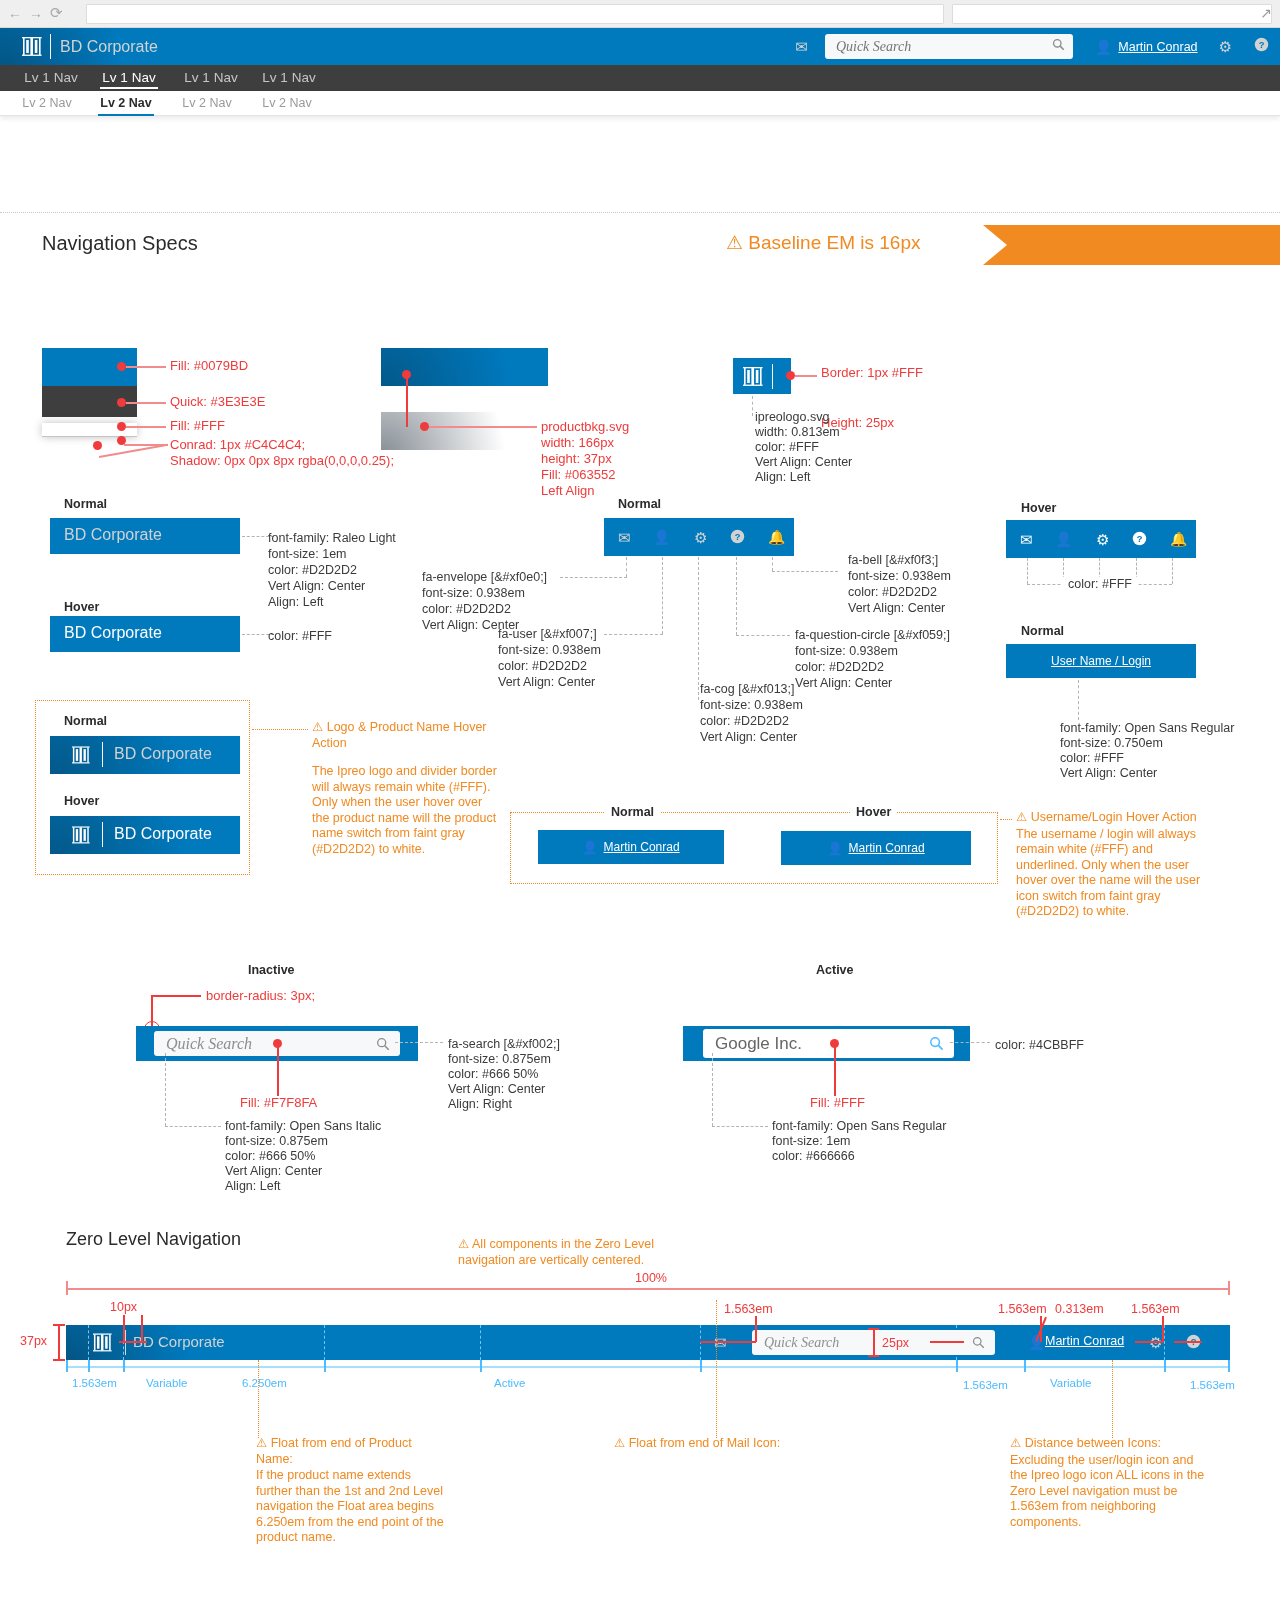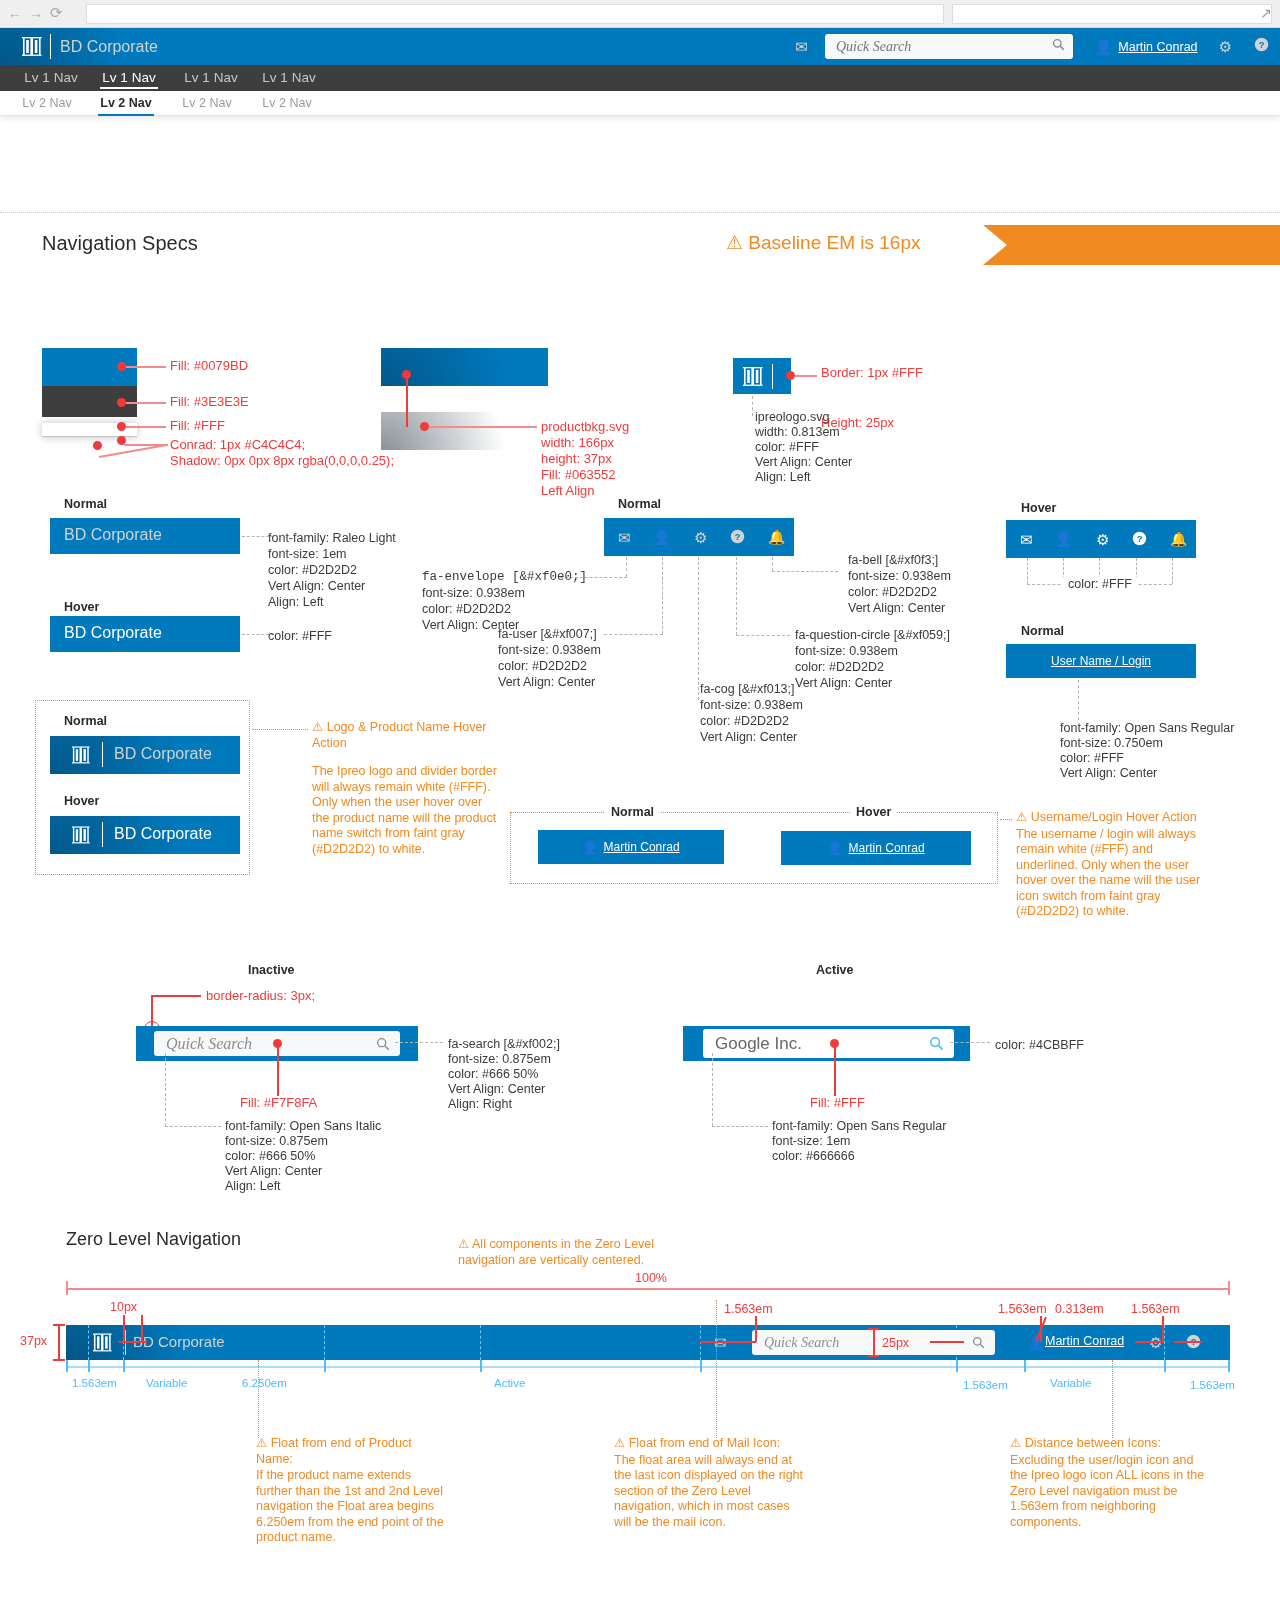--- a/index.html
+++ b/index.html
@@ -280,21 +280,21 @@
 <div class="bar" style="left:42px; top:348px; width:95px; height:38px;"></div>
 <div class="bar-dark" style="left:42px; top:386px; width:95px; height:31px;"></div>
 <div class="bar-white" style="left:42px; top:423px; width:95px; height:14px;"></div>
 
 <div class="dot-red" style="left:117px; top:362px;"></div>
 <div class="lead-redL" style="left:126px; top:366px; width:40px; height:1.5px;"></div>
 <div class="spec-red" style="left:170px; top:358px;">Fill: #0079BD</div>
 
 <div class="dot-red" style="left:117px; top:398px;"></div>
 <div class="lead-redL" style="left:126px; top:402px; width:40px; height:1.5px;"></div>
-<div class="spec-red" style="left:170px; top:394px;">Fill: #3E3E3E</div>
+<div class="spec-red" style="left:170px; top:394px;">Quick: #3E3E3E</div>
 
 <div class="dot-red" style="left:117px; top:422px;"></div>
 <div class="lead-redL" style="left:126px; top:426px; width:40px; height:1.5px;"></div>
 <div class="spec-red" style="left:170px; top:418px;">Fill: #FFF</div>
 
 <div class="dot-red" style="left:117px; top:436px;"></div>
 <div class="lead-redL" style="left:124px; top:444px; width:44px; height:1.5px;"></div>
 <div class="spec-red" style="left:170px; top:437px;">Conrad: 1px #C4C4C4;</div>
 
 <div class="dot-red" style="left:93px; top:441px;"></div>
@@ -412,21 +412,21 @@
     <span><svg width="15" height="15" viewBox="0 0 16 16">
           <circle cx="8" cy="8" r="7.2" fill="#d2d2d2"></circle>
           <text x="8" y="11.6" font-size="10" font-weight="bold" text-anchor="middle" fill="#0079bd" font-family="Liberation Sans">?</text>
         </svg></span>
     <span style="color:#d2d2d2;font-size:14px;">🔔</span>
   </div>
 </div>
 
 <div class="lead-dash-v" style="left:626px; top:557px; height:20px;"></div>
 <div class="lead-dash-h" style="left:560px; top:577px; width:67px;"></div>
-<div class="spec-gray" style="left:422px; top:570px;font-family:Liberation Mono, monospace;">fa-envelope [&amp;#xf0e0;]</div>
+<div class="spec-gray" style="left:422px; top:570px;">fa-envelope [&amp;#xf0e0;]</div>
 <div class="spec-gray" style="left:422px; top:586px;">font-size: 0.938em</div>
 <div class="spec-gray" style="left:422px; top:602px;">color: #D2D2D2</div>
 <div class="spec-gray" style="left:422px; top:618px;">Vert Align: Center</div>
 
 <div class="lead-dash-v" style="left:662px; top:557px; height:77px;"></div>
 <div class="lead-dash-h" style="left:604px; top:634px; width:59px;"></div>
 <div class="spec-gray" style="left:498px; top:627px;">fa-user [&amp;#xf007;]</div>
 <div class="spec-gray" style="left:498px; top:643px;">font-size: 0.938em</div>
 <div class="spec-gray" style="left:498px; top:659px;">color: #D2D2D2</div>
 <div class="spec-gray" style="left:498px; top:675px;">Vert Align: Center</div>
@@ -674,20 +674,19 @@
 
 <div class="spec-orange" style="left:256px; top:1436px; width:190px;">
   <span class="warn-tri">⚠</span>
   <span>Float from end of Product Name:</span>
   <div style="margin-top:1px;">If the product name extends further than the 1st and 2nd Level navigation the Float area begins 6.250em from the end point of the product name.</div>
 </div>
 
 <div class="spec-orange" style="left:614px; top:1436px; width:190px;">
   <span class="warn-tri">⚠</span>
   <span>Float from end of Mail Icon:</span>
-  <div style="margin-top:1px;">The float area will always end at the last icon displayed on the right section of the Zero Level navigation, which in most cases will be the mail icon.</div>
 </div>
 
 <div class="spec-orange" style="left:1010px; top:1436px; width:200px;">
   <span class="warn-tri">⚠</span>
   <span>Distance between Icons:</span>
   <div style="margin-top:1px;">Excluding the user/login icon and the Ipreo logo icon ALL icons in the Zero Level navigation must be 1.563em from neighboring components.</div>
 </div>
 
 </body></html>

